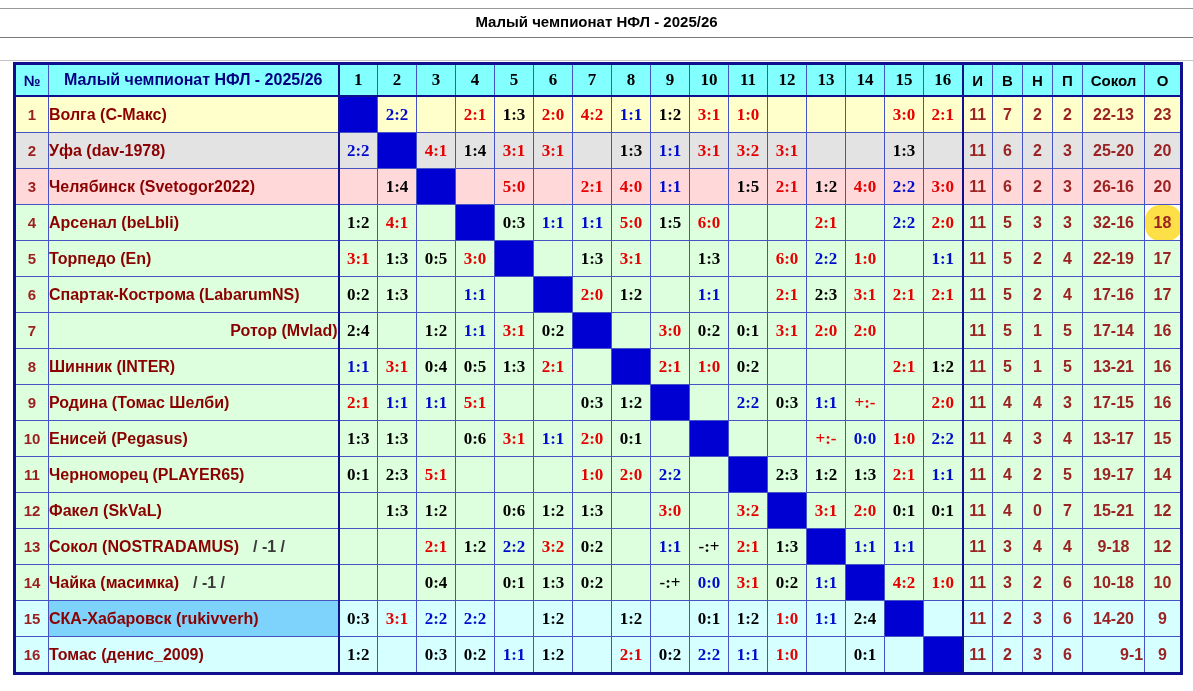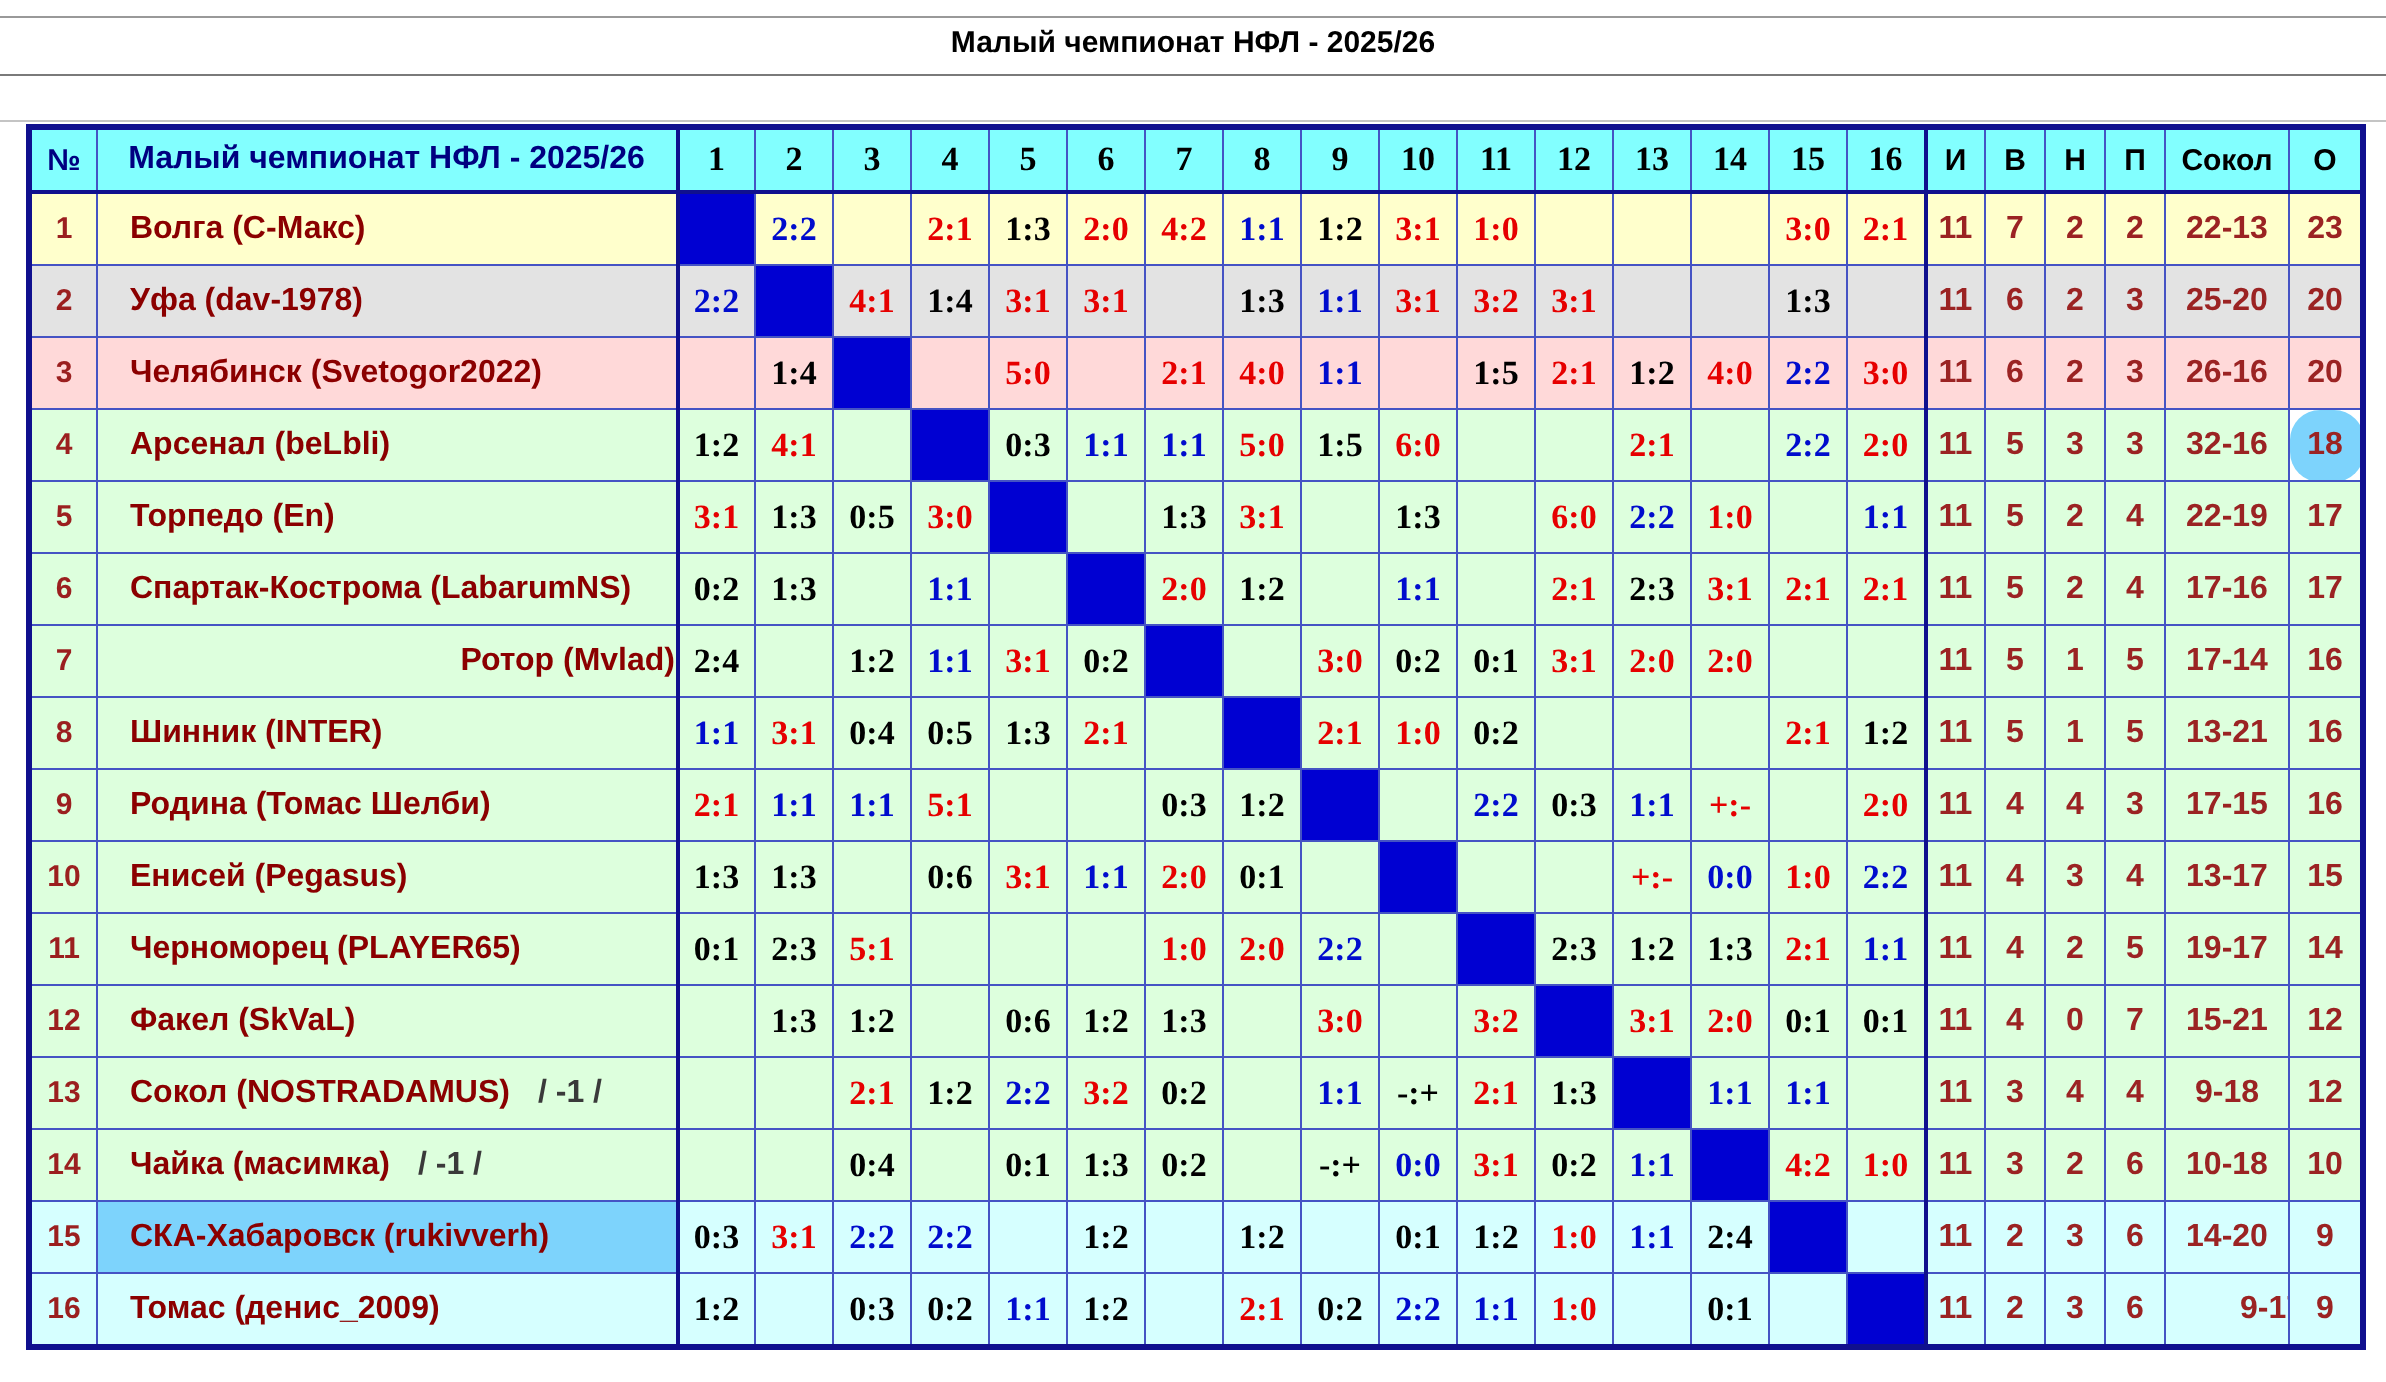--- a/index.html
+++ b/index.html
@@ -16,21 +16,21 @@
                 margin: 1px 0 0 13px; border: 3px solid #10108e; }
   .cross th, .cross td { border: 1px solid #4553c4; padding: 0; overflow: hidden;
                          white-space: nowrap; text-align: center; vertical-align: middle; }
   .cross thead th { height: 30px; border-bottom: 2px solid #10108e; }
   .cross tbody td { height: 35px; }
   th.corner { color: #000080; font-weight: bold; font-size: 15px; }
   th.namehdr { color: #000080; font-weight: bold; font-size: 16px; }
   th.round { font-family: "Liberation Serif", serif; font-weight: bold; font-size: 17px; color: #000000; }
   th.stathdr { font-weight: bold; font-size: 15px; color: #000000; }
   td.numcell { color: #9b1f1f; font-weight: bold; font-size: 15px; }
-  td.teamcell { color: #8b0000; font-weight: bold; font-size: 16px; text-align: left; padding-left: 16px; }
+  td.teamcell { color: #8b0000; font-weight: bold; font-size: 16px; text-align: left; padding-left: 0; }
   .suffix { color: #3a3a3a; margin-left: 14px; }
   td.score { font-family: "Liberation Serif", serif; font-weight: bold; font-size: 17px; }
   td.score.res-w { color: #e60000; }
   td.score.res-d { color: #000ccd; }
   td.score.res-l { color: #000000; }
   td.diag { background: #0000d2 !important; }
   td.stat { color: #9b2323; font-weight: bold; font-size: 16px; }
   .thickl { border-left: 2px solid #10108e !important; }
 </style>
 </head>
@@ -196,21 +196,21 @@
           <td class="score" style="background-color: rgb(221, 255, 221);"></td>
           <td class="score res-w" style="background-color: rgb(221, 255, 221);">2:1</td>
           <td class="score" style="background-color: rgb(221, 255, 221);"></td>
           <td class="score res-d" style="background-color: rgb(221, 255, 221);">2:2</td>
           <td class="score res-w" style="background-color: rgb(221, 255, 221);">2:0</td>
           <td class="stat thickl" style="background-color: rgb(221, 255, 221);">11</td>
           <td class="stat" style="background-color: rgb(221, 255, 221);">5</td>
           <td class="stat" style="background-color: rgb(221, 255, 221);">3</td>
           <td class="stat" style="background-color: rgb(221, 255, 221);">3</td>
           <td class="stat" style="background-color: rgb(221, 255, 221);">32-16</td>
-          <td class="stat" style="background-color: #7dd3fc; border-radius: 15px;">18</td>
+          <td class="stat" style="background-color: #fde047; border-radius: 15px;">18</td>
         </tr>
         <tr>
           <td class="numcell" style="background-color: rgb(221, 255, 221);">5</td>
           <td class="teamcell" style="background-color: rgb(221, 255, 221);"><span>Торпедо (En)</span></td>
           <td class="score res-w thickl" style="background-color: rgb(221, 255, 221);">3:1</td>
           <td class="score res-l" style="background-color: rgb(221, 255, 221);">1:3</td>
           <td class="score res-l" style="background-color: rgb(221, 255, 221);">0:5</td>
           <td class="score res-w" style="background-color: rgb(221, 255, 221);">3:0</td>
           <td class="diag"></td>
           <td class="score" style="background-color: rgb(221, 255, 221);"></td>

